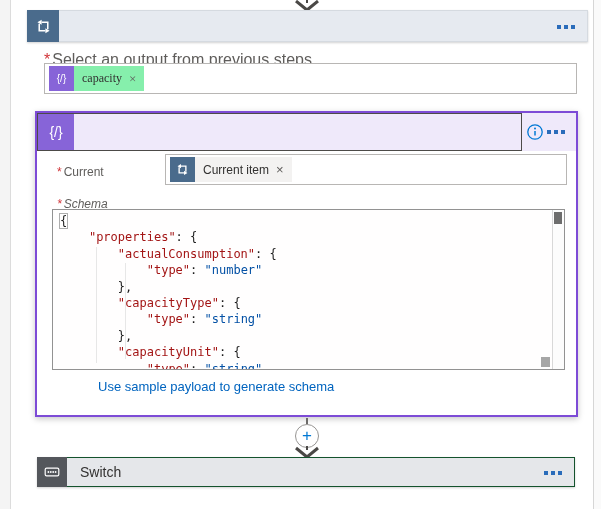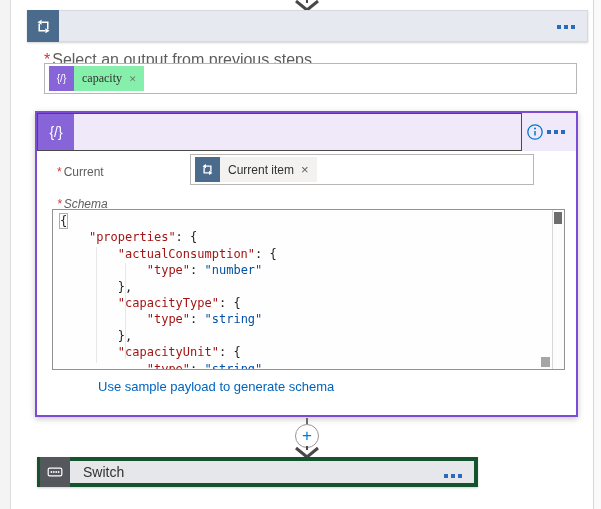--- a/index.html
+++ b/index.html
@@ -70,21 +70,21 @@
   .guide { position:absolute; width:1px; background:#e7e7e7; }
   .g1 { left:43px; top:37px; height:116px; }
   .g2 { left:72px; top:53px; height:96px; }
   .vtrack { position:absolute; right:0; top:0; width:12px; height:100%; background:#fcfcfc; border-left:1px solid #d8d8d8; cursor:pointer; }
   .vthumb { position:absolute; right:2px; top:2px; width:8px; height:12px; background:#6d6d6d; cursor:pointer; }
   .hcorner { position:absolute; right:14px; bottom:2px; width:9px; height:10px; background:#a6a6a6; cursor:pointer; }
 
   .schema-link { position:absolute; left:13px; top:266px; font-size:13px; color:#0064bf; cursor:pointer;margin-left:48px; }
 
   
-  .switch-card { left:37px; top:457px; width:441px; height:30px; background:#e5e7ea; border:4px solid #14532d; }
+  .switch-card { left:37px; top:457px; width:538px; height:30px; background:#e5e7ea; border:1px solid #14532d; }
   .switch-card .step-icon { width:30px; height:30px; background:#54575c; margin:-1px 0 -1px -1px; }
   .switch-card .dots { position:absolute; right:12px; top:13px; }
 </style>
 </head>
 <body>
 
 <div class="canvas">
 
   <div class="left-rail"></div>
   <div class="right-rail"></div>
@@ -136,21 +136,21 @@
       <span class="dots">
           <i></i>
           <i></i>
           <i></i>
         </span>
     </div>
 
     <div class="in-label" style="position:absolute; left:20px; top:52px;">
       <span class="req">*</span><span>Current</span>
     </div>
-    <div class="token-input" style="left:128px; top:41px; width:344px; height:31px;margin-left:25px;">
+    <div class="token-input" style="left:128px; top:41px; width:402px; height:31px;">
       <div class="token tok-loop">
         <span class="token-icon">
           <svg width="15" height="15" viewBox="0 0 20 20">
             <path d="M5.5 7 V14.5 H12" fill="none" stroke="#fff" stroke-width="1.8"></path>
             <path d="M12 11.6 L16.6 14.5 L12 17.4 Z" fill="#fff"></path>
             <path d="M14.5 13 V5.5 H8" fill="none" stroke="#fff" stroke-width="1.8"></path>
             <path d="M8 2.6 L3.4 5.5 L8 8.4 Z" fill="#fff"></path>
           </svg>
         </span>
         <span class="token-pill">

